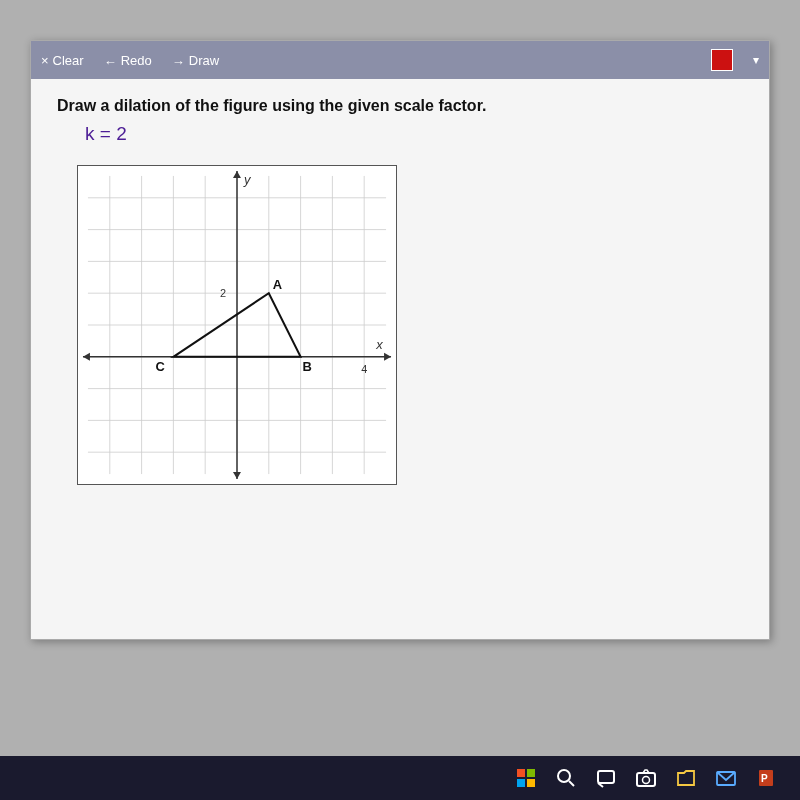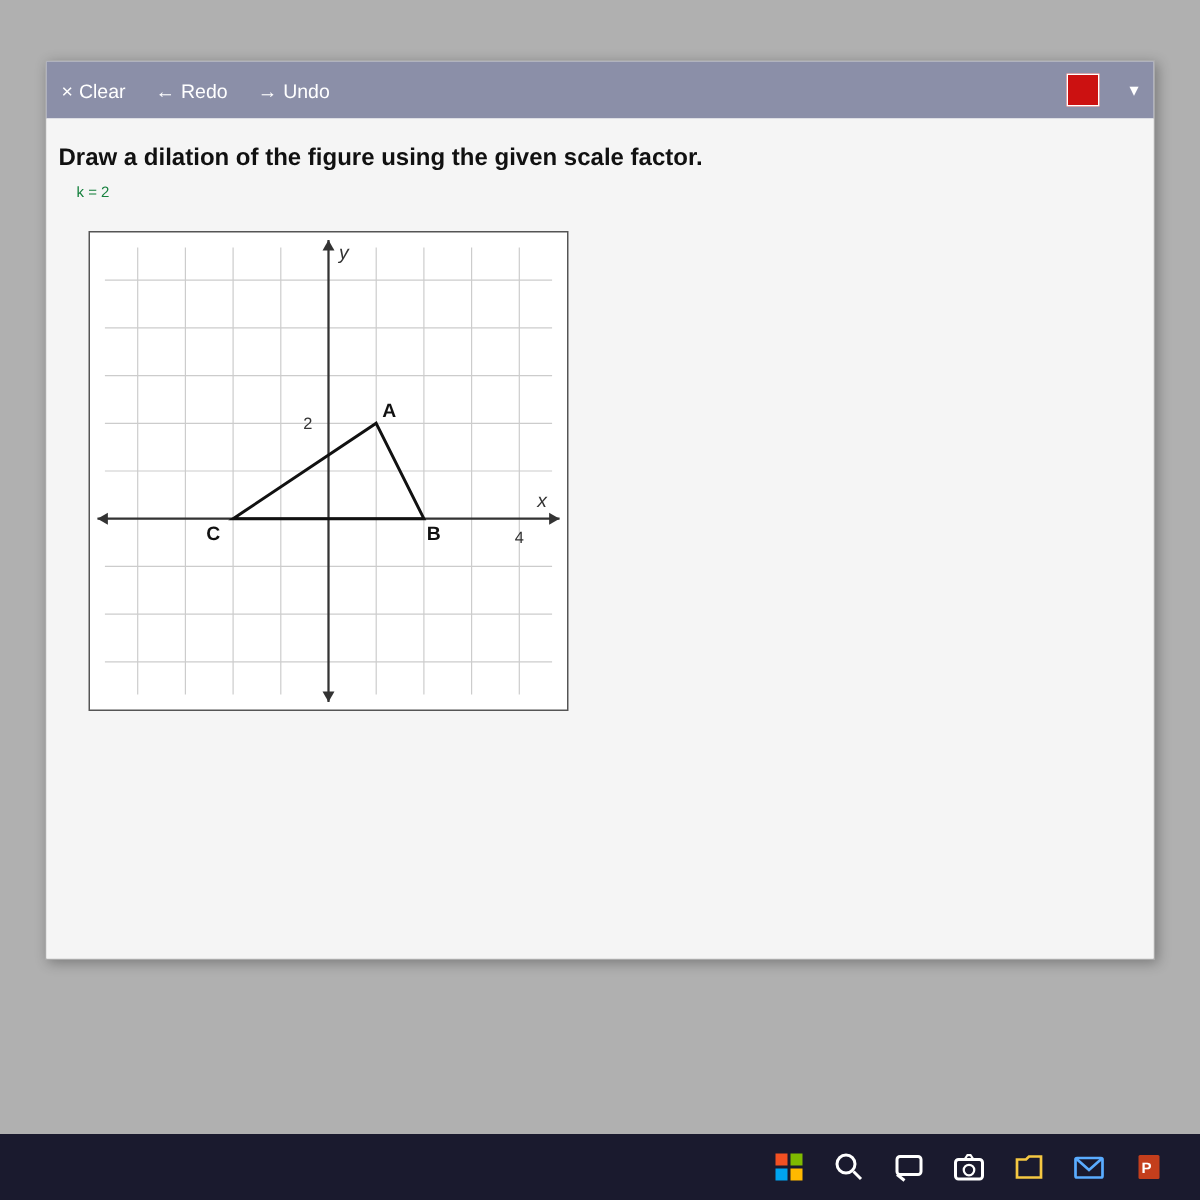--- a/index.html
+++ b/index.html
@@ -65,37 +65,37 @@
       border: 1px solid #fff;
     }
 
     .dropdown-arrow {
       color: #fff;
       font-size: 12px;
       cursor: pointer;
     }
 
     .content {
-      padding: 18px 22px 30px 8px;
+      padding: 18px 22px 30px 26px;
       background: #f5f5f5;
       min-height: 560px;
     }
 
     .question-title {
       font-size: 16px;
       font-weight: bold;
       margin-bottom: 8px;
       color: #111;
     }
 
     .scale-factor {
-      font-size: 10px;
-      margin-left: 12px;
+      font-size: 19px;
+      margin-left: 28px;
       margin-bottom: 20px;
-      color: #15803d;
+      color: #4c1d95;
     }
 
     .graph-container {
       margin-left: 20px;
       margin-top: 10px;
       width: 320px;
       height: 320px;
       position: relative;
       background: #fff;
       border: 1px solid #555;
@@ -158,21 +158,21 @@
       <div class="toolbar-btn">
         <span class="icon">×</span>
         <span>Clear</span>
       </div>
       <div class="toolbar-btn">
         <span class="icon">←</span>
         <span>Redo</span>
       </div>
       <div class="toolbar-btn">
         <span class="icon">→</span>
-        <span>Undo</span>
+        <span>Draw</span>
       </div>
       <div class="toolbar-spacer"></div>
       <div class="color-swatch"></div>
       <span class="dropdown-arrow">▾</span>
     </div>
 
     <div class="content">
       <div class="question-title">Draw a dilation of the figure using the given scale factor.</div>
       <div class="scale-factor">k = 2</div>
 

